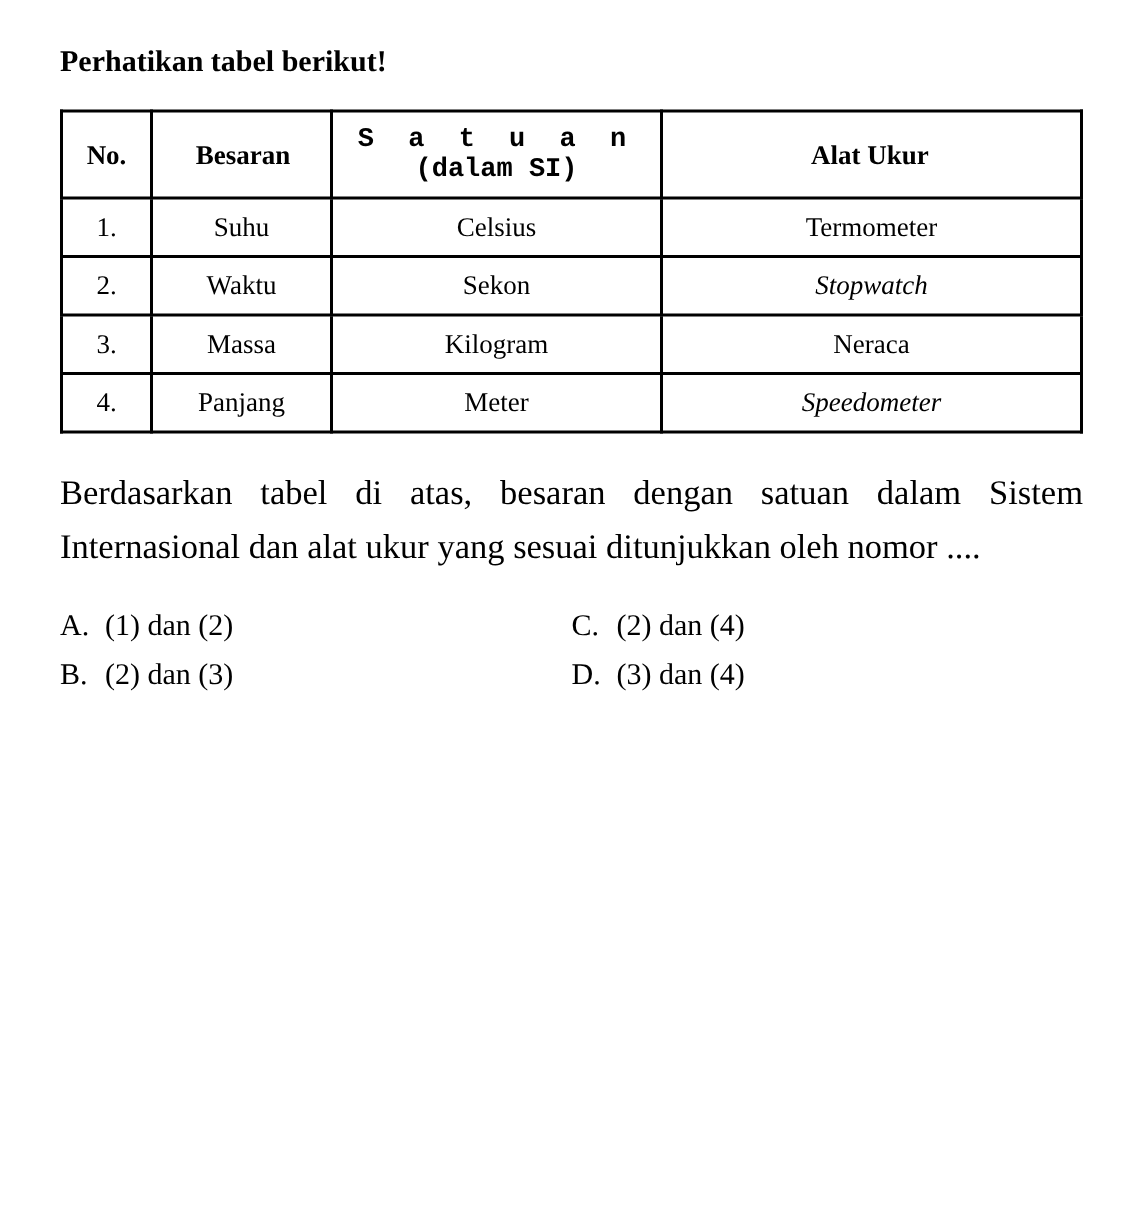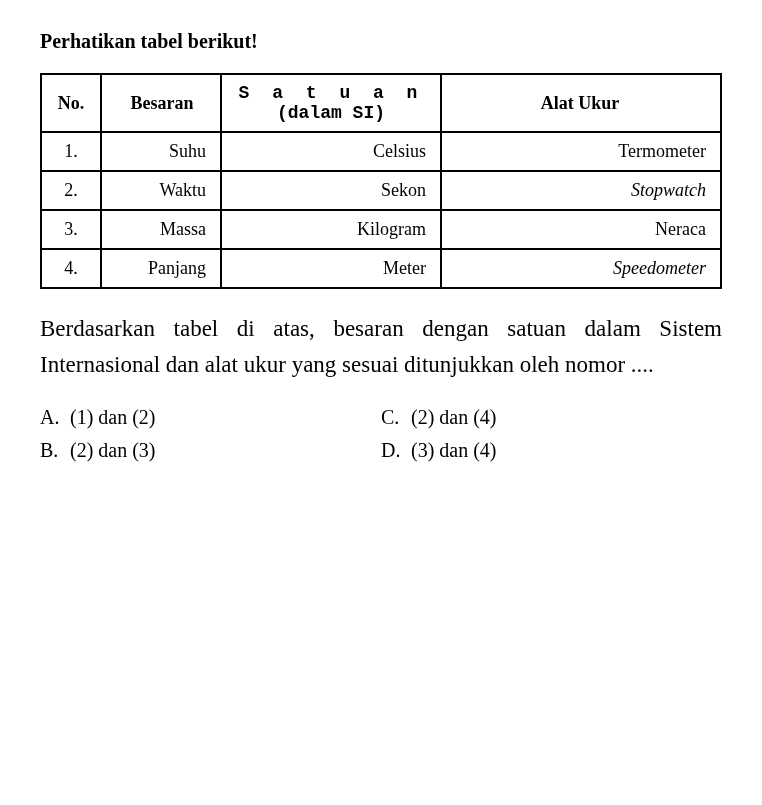--- a/index.html
+++ b/index.html
@@ -26,21 +26,21 @@
 
     table {
       border-collapse: collapse;
       width: 100%;
       margin-bottom: 22px;
     }
 
     table th, table td {
       border: 2px solid #000;
       padding: 8px 14px;
-      text-align: right;
+      text-align: center;
       vertical-align: middle;
       font-size: 18px;
     }
 
     table thead th {
       font-weight: bold;
       text-align: center;
     }
 
     .col-no {

